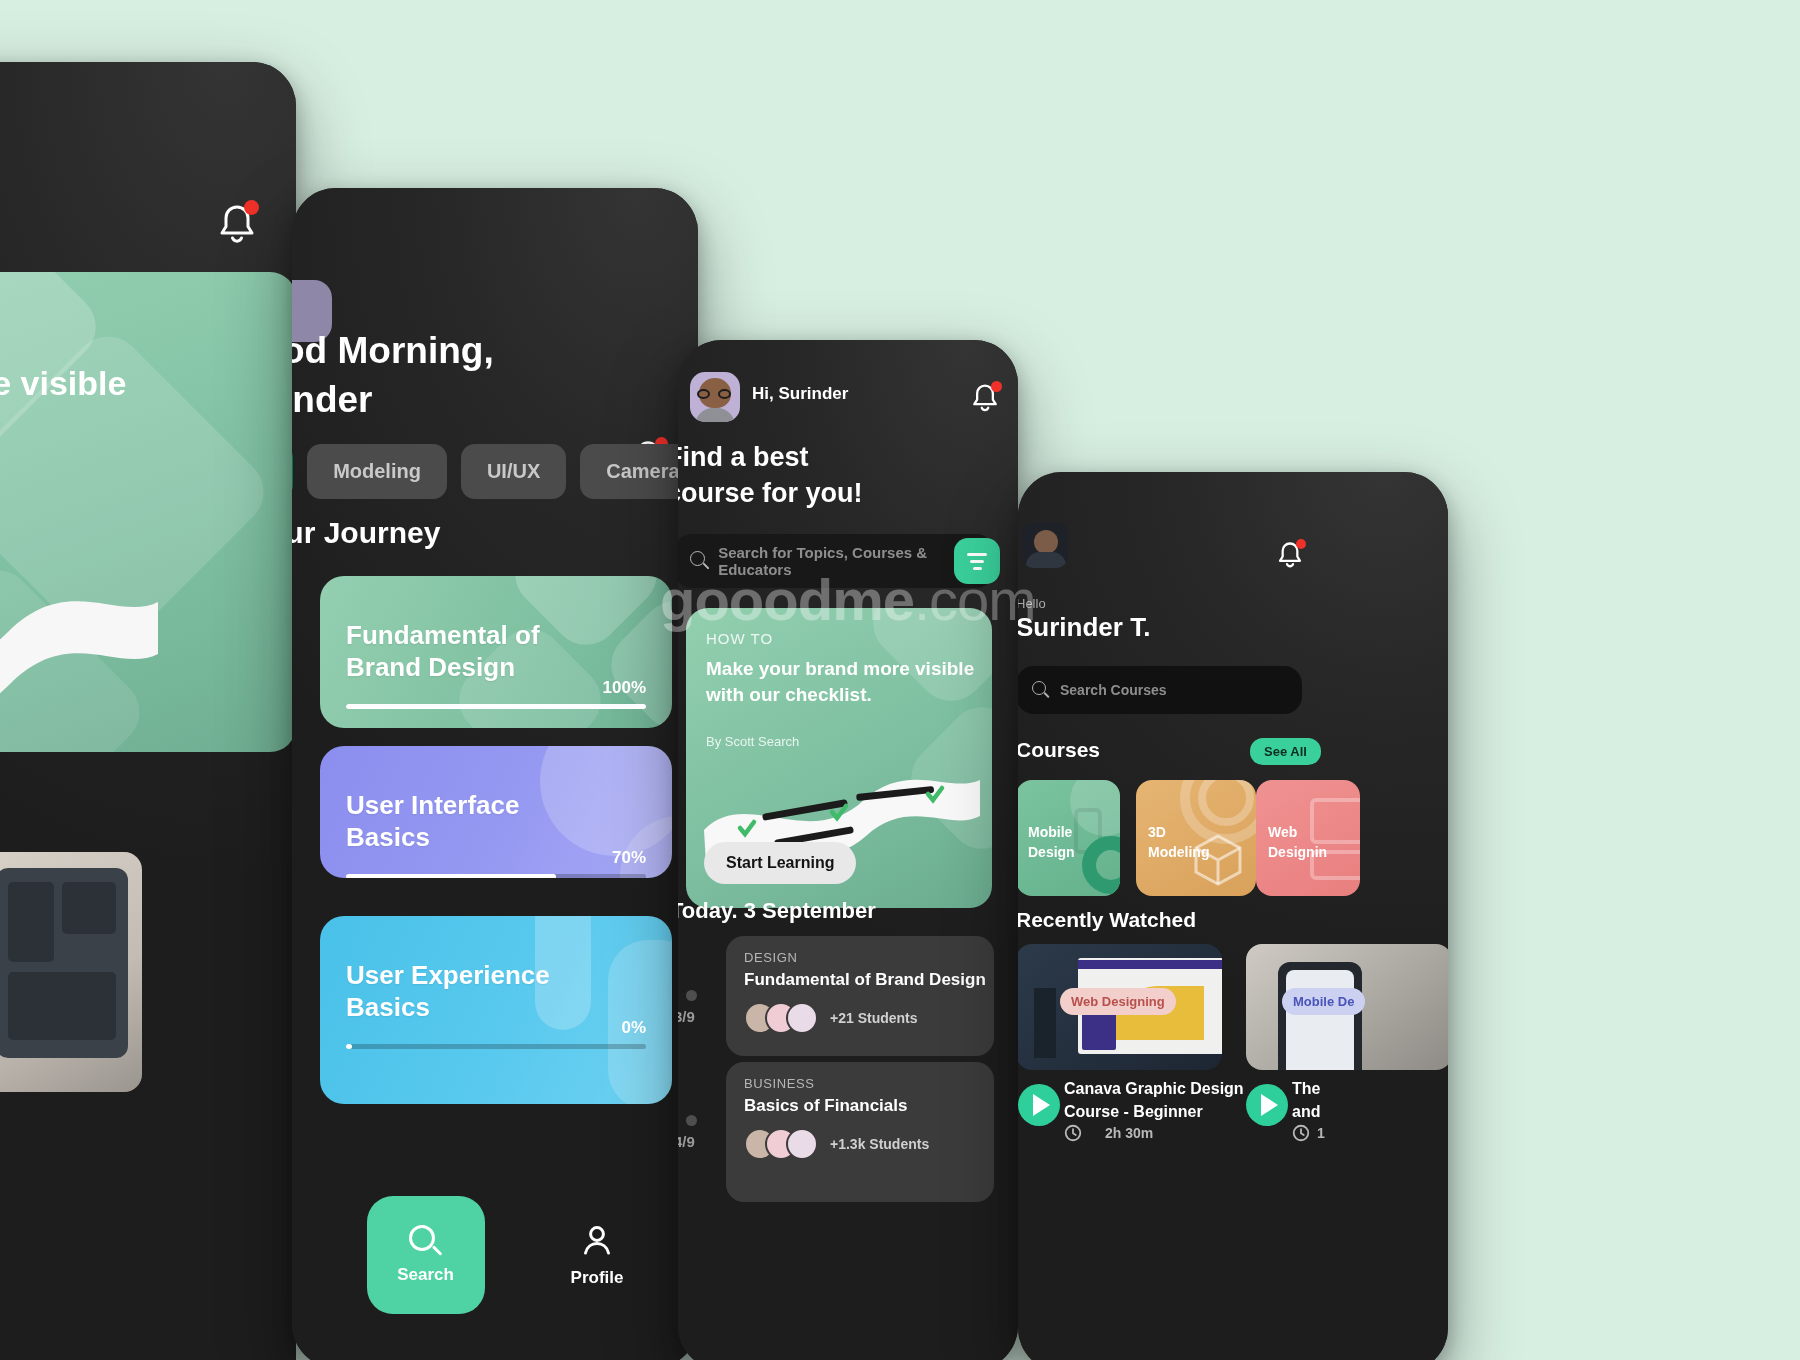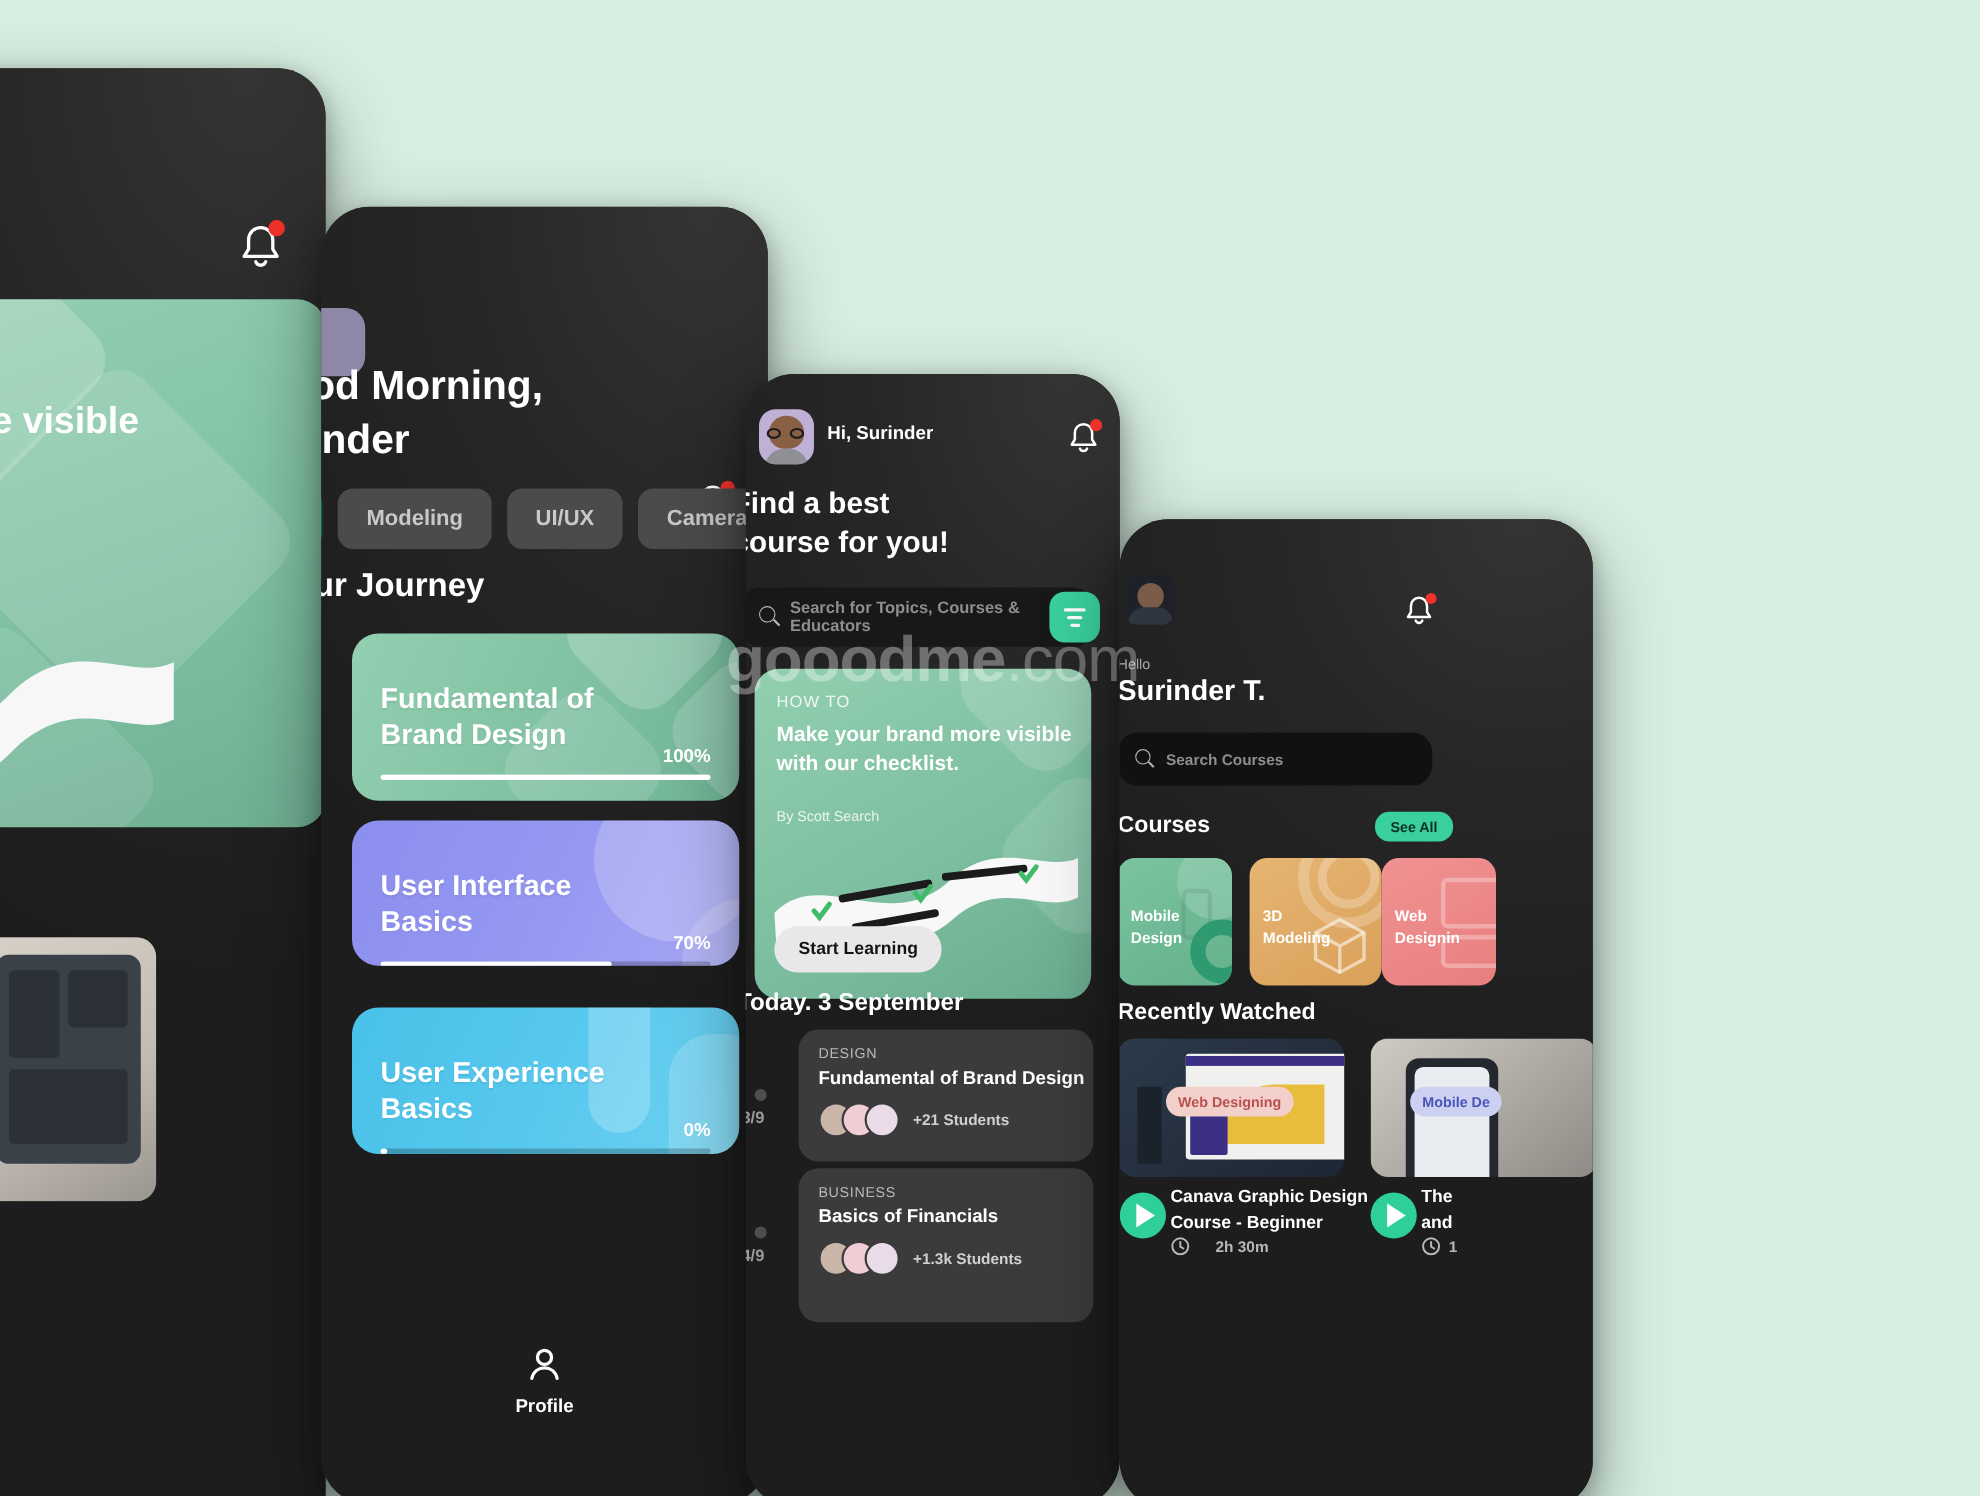--- a/index.html
+++ b/index.html
@@ -280,36 +280,45 @@
         <div class="title" style="top:44px;">
           <span>User Interface</span><br>
           <span>Basics</span>
         </div>
         <div class="pct" style="top:102px;">70%</div>
         <div class="jbar" style="top:128px;">
             <i style="width:70%"></i>
           </div>
       </div>
 
-      <div class="jcard" style="position:absolute;left:28px;top:728px;width:352px;height:133px;background:linear-gradient(115deg,#49c1e9 0%,#59c9ee 55%,#6ed2f1 100%);">
+      <div class="jcard" style="position:absolute;left:28px;top:728px;width:352px;height:188px;background:linear-gradient(115deg,#49c1e9 0%,#59c9ee 55%,#6ed2f1 100%);">
         <div class="deco">
           <div class="pill" style="left:215px;top:-26px;width:56px;height:140px;"></div>
           <div class="pill" style="left:288px;top:24px;width:92px;height:170px;background:rgba(255,255,255,.18);"></div>
         </div>
         <div class="title" style="top:44px;">
           <span>User Experience</span><br>
           <span>Basics</span>
         </div>
         <div class="pct" style="top:102px;">0%</div>
         <div class="jbar" style="top:128px;">
             <i style="width:2%"></i>
           </div>
       </div>
 
       <div class="navbar" style="height:180px; bottom:-8px;">
+        <div class="navitem">
+          <div class="navsel">
+            <span class="mag" style="color:#fff;width:34px;height:34px;display:block;position:relative;">
+              <i style="width:26px;height:26px;border-width:3px;"></i>
+              <b style="left:22px;top:24px;width:12px;height:3.4px;"></b>
+            </span>
+            <div class="cap">Search</div>
+          </div>
+        </div>
         <div class="navitem" style="margin-top:26px;">
           <svg width="36" height="36" viewBox="0 0 36 36" fill="none">
             <circle cx="18" cy="12" r="6.4" stroke="#fff" stroke-width="3"></circle>
             <path d="M6.5 31c1.5-6.2 6.3-9.4 11.5-9.4S28 24.8 29.5 31" stroke="#fff" stroke-width="3" stroke-linecap="round"></path>
           </svg>
           <div class="cap">Profile</div>
         </div>
       </div>
     </div>
   </div>

